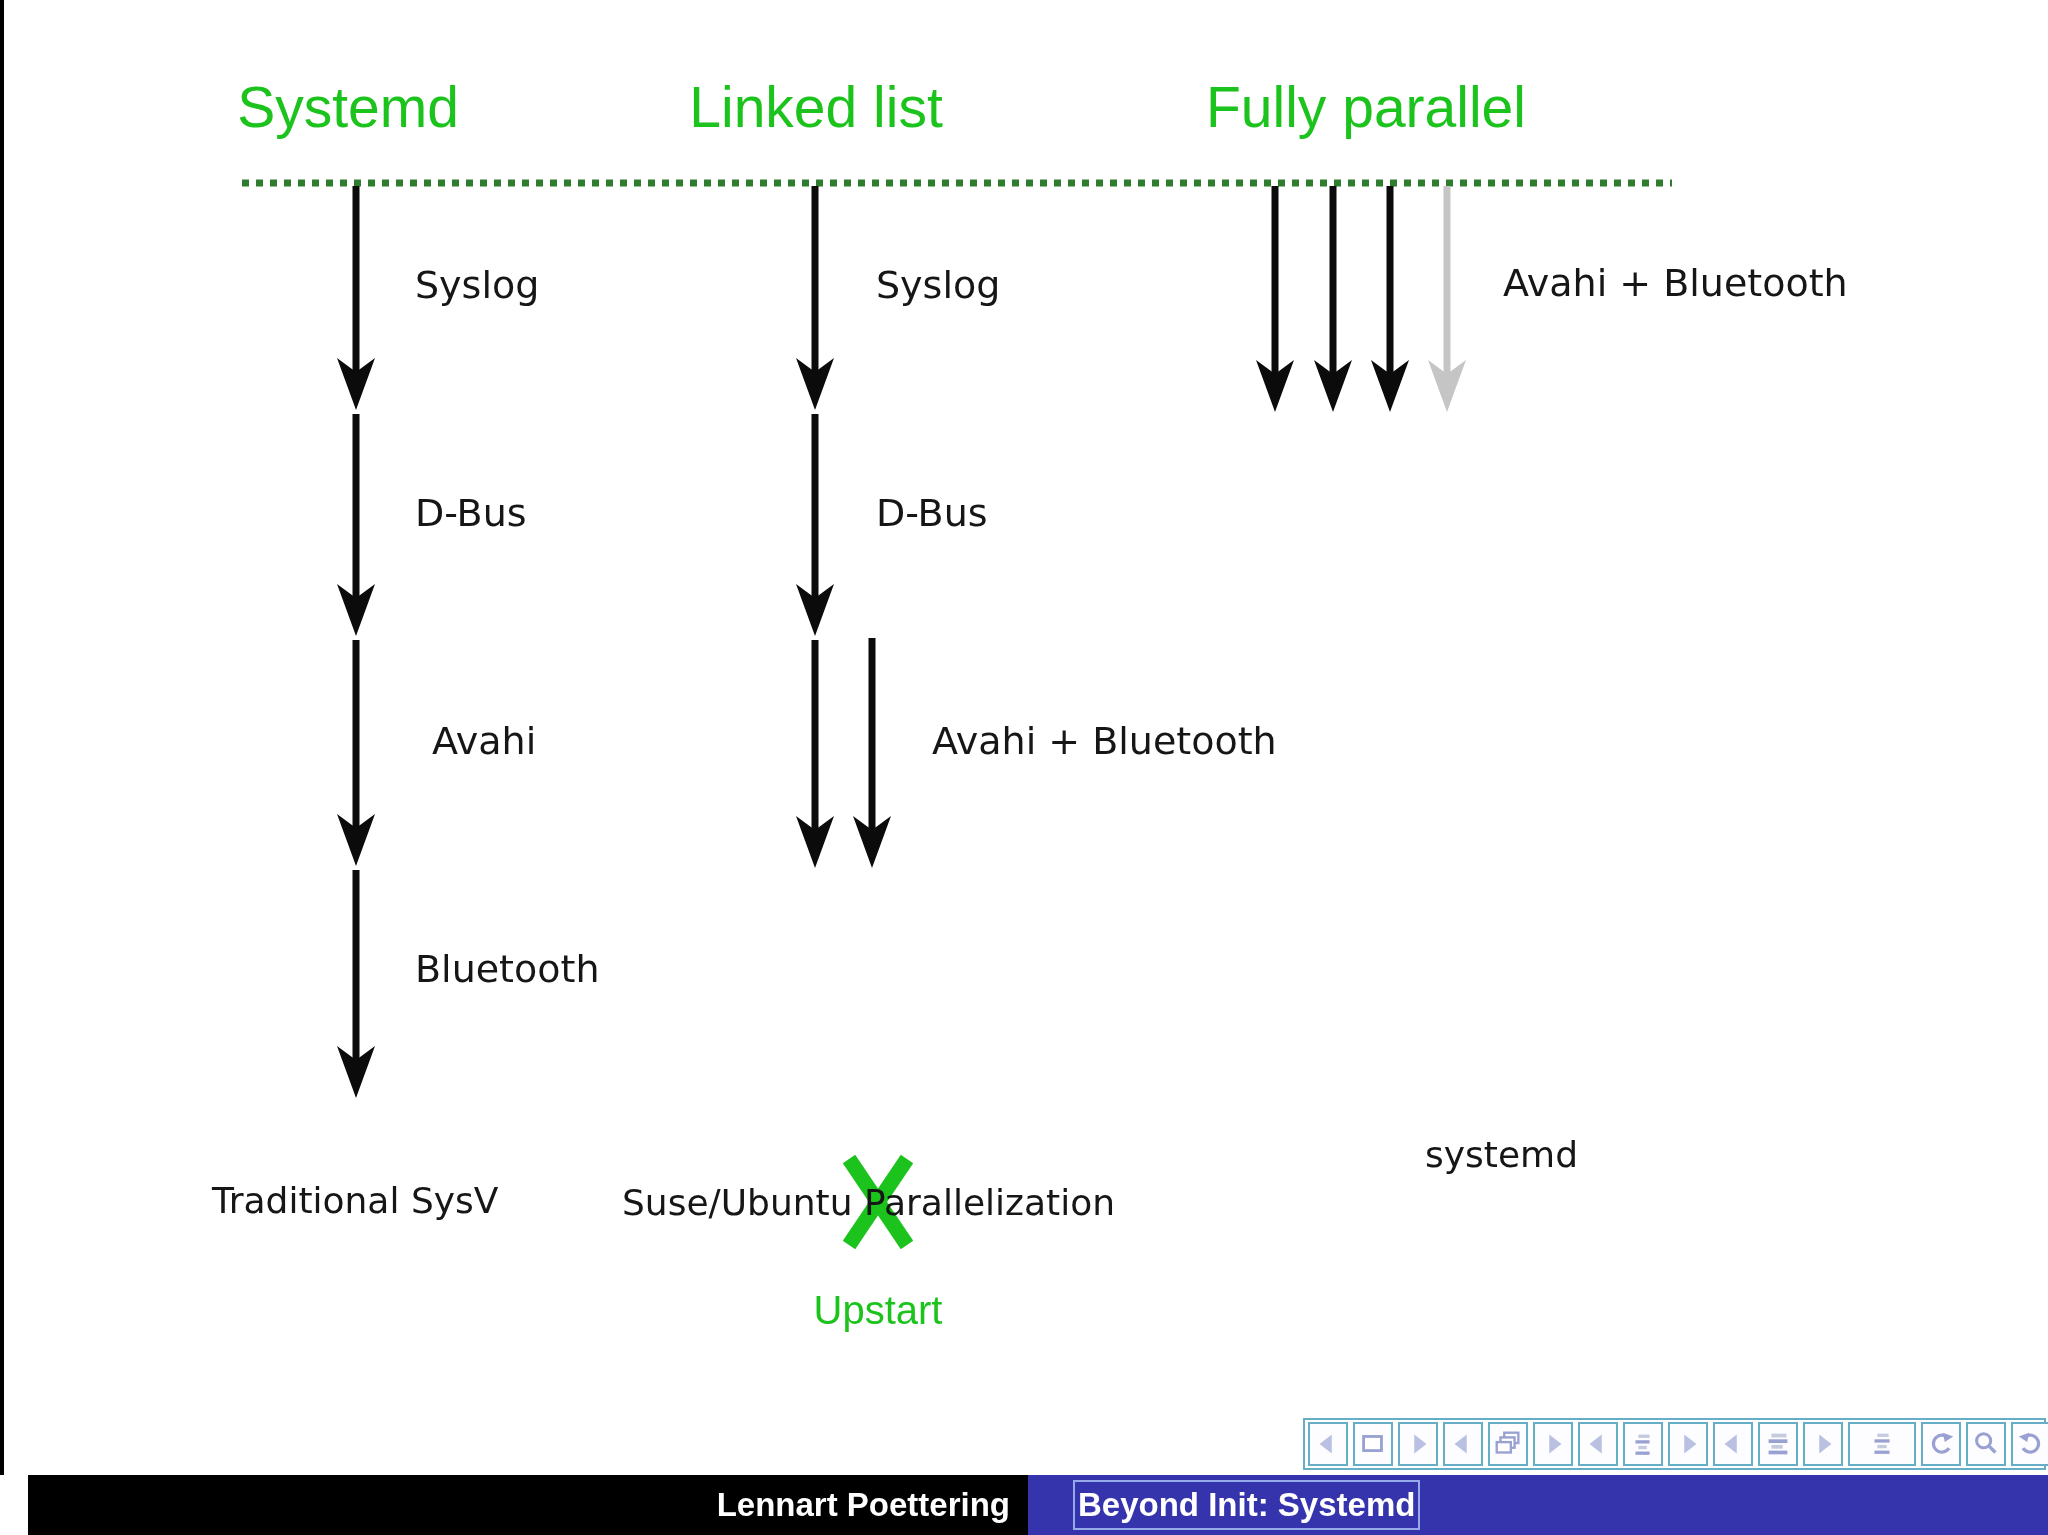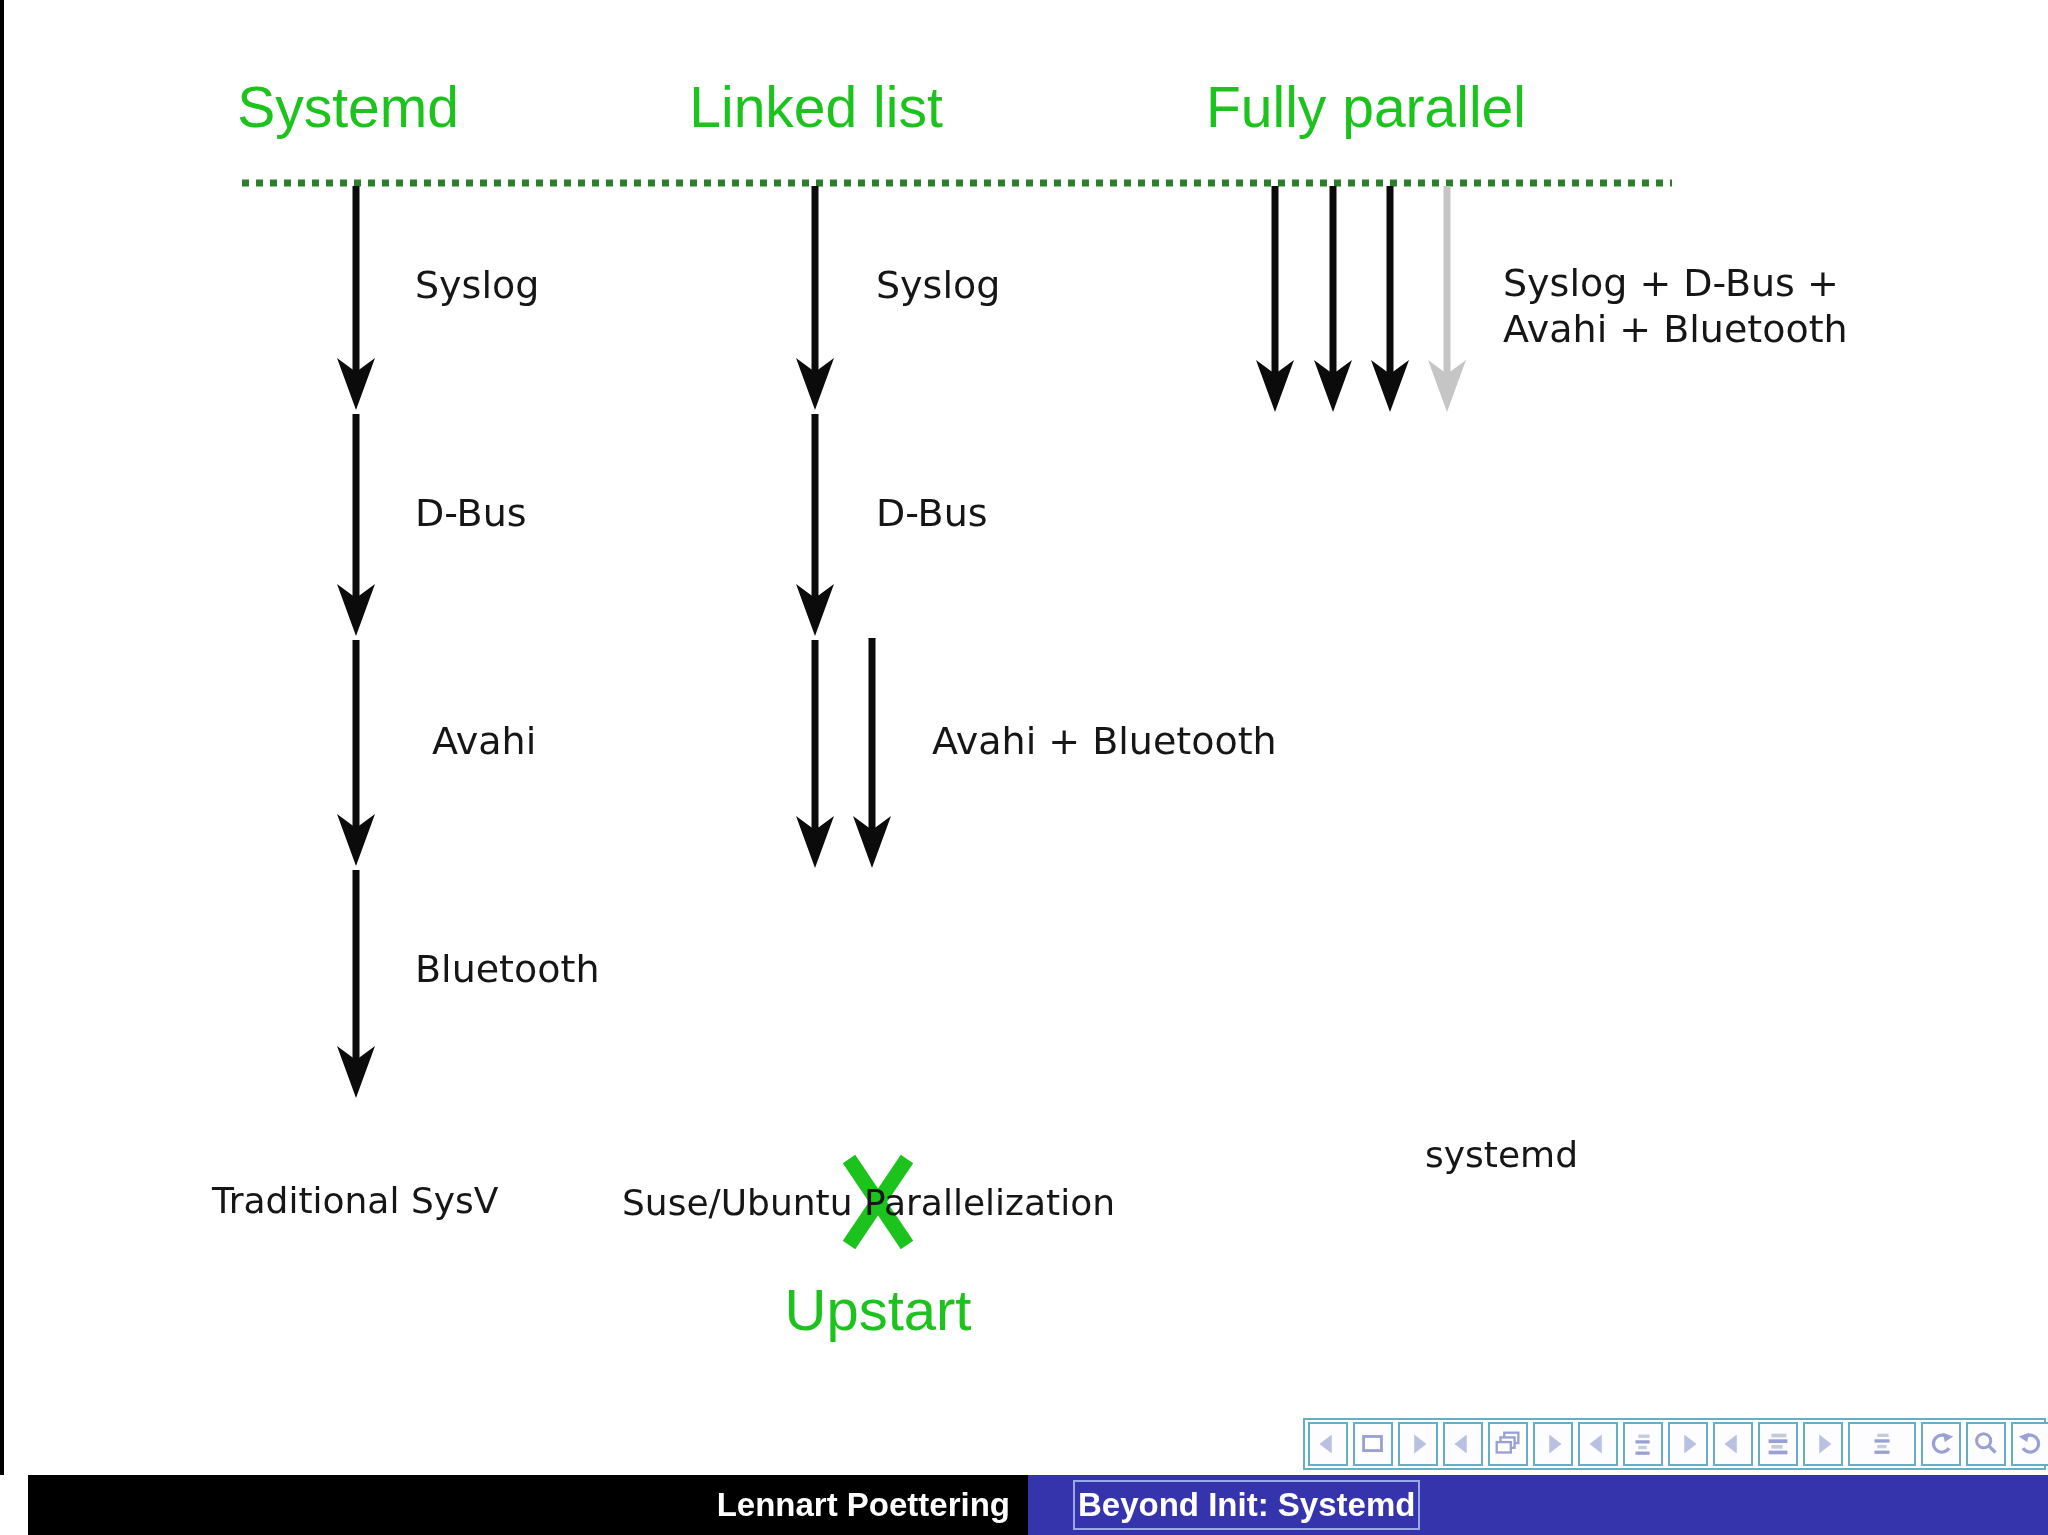--- a/index.html
+++ b/index.html
@@ -15,21 +15,21 @@
   .green-header{font-family:"Liberation Sans",sans-serif;font-size:57px;line-height:62px;
     color:#1dc31d;white-space:nowrap;transform:translateX(-50%);}
 
   
   .step-label{font-size:38px;line-height:52px;white-space:nowrap;color:#161616;}
   .step-label.two-line{line-height:46px;}
 
   
   .caption{font-size:36px;line-height:48px;white-space:nowrap;color:#161616;}
 
-  .upstart{font-family:"Liberation Sans",sans-serif;font-size:58px;line-height:64px;
+  .upstart{font-family:"Liberation Sans",sans-serif;font-size:40px;line-height:64px;
     color:#1dc31d;transform:translateX(-50%);white-space:nowrap;text-align:right;}
 
   
   svg.diagram{left:0;top:0;width:2048px;height:1535px;pointer-events:none;}
 
   
   .nav-toolbar{left:1303px;top:1418px;width:743px;height:52px;background:#fff;
     border:2px solid #66aec6;box-sizing:border-box;display:flex;align-items:stretch;
     gap:5px;padding:2px 3px;}
   .nav-cell{flex:0 0 40px;border:2px solid #66aec6;box-sizing:border-box;background:#fdfdff;
@@ -122,21 +122,20 @@
 <div class="abs step-label" style="left:415px;top:259px;">Syslog</div>
 <div class="abs step-label" style="left:415px;top:487px;">D-Bus</div>
 <div class="abs step-label" style="left:432px;top:715px;">Avahi</div>
 <div class="abs step-label" style="left:415px;top:943px;">Bluetooth</div>
 
 <div class="abs step-label" style="left:876px;top:259px;">Syslog</div>
 <div class="abs step-label" style="left:876px;top:487px;">D-Bus</div>
 <div class="abs step-label" style="left:932px;top:715px;">Avahi + Bluetooth</div>
 
 <div class="abs step-label two-line" style="left:1503px;top:260px;">
-  <div>Syslog + D-Bus +</div>
   <div>Avahi + Bluetooth</div>
 </div>
 
 <div class="abs caption" style="left:212px;top:1177px;">Traditional SysV</div>
 <div class="abs caption" style="left:622px;top:1179px;">Suse/Ubuntu Parallelization</div>
 <div class="abs caption" style="left:1425px;top:1131px;">systemd</div>
 
 <div class="abs upstart" style="left:878px;top:1278px;">Upstart</div>
 
 <div class="abs nav-toolbar">

